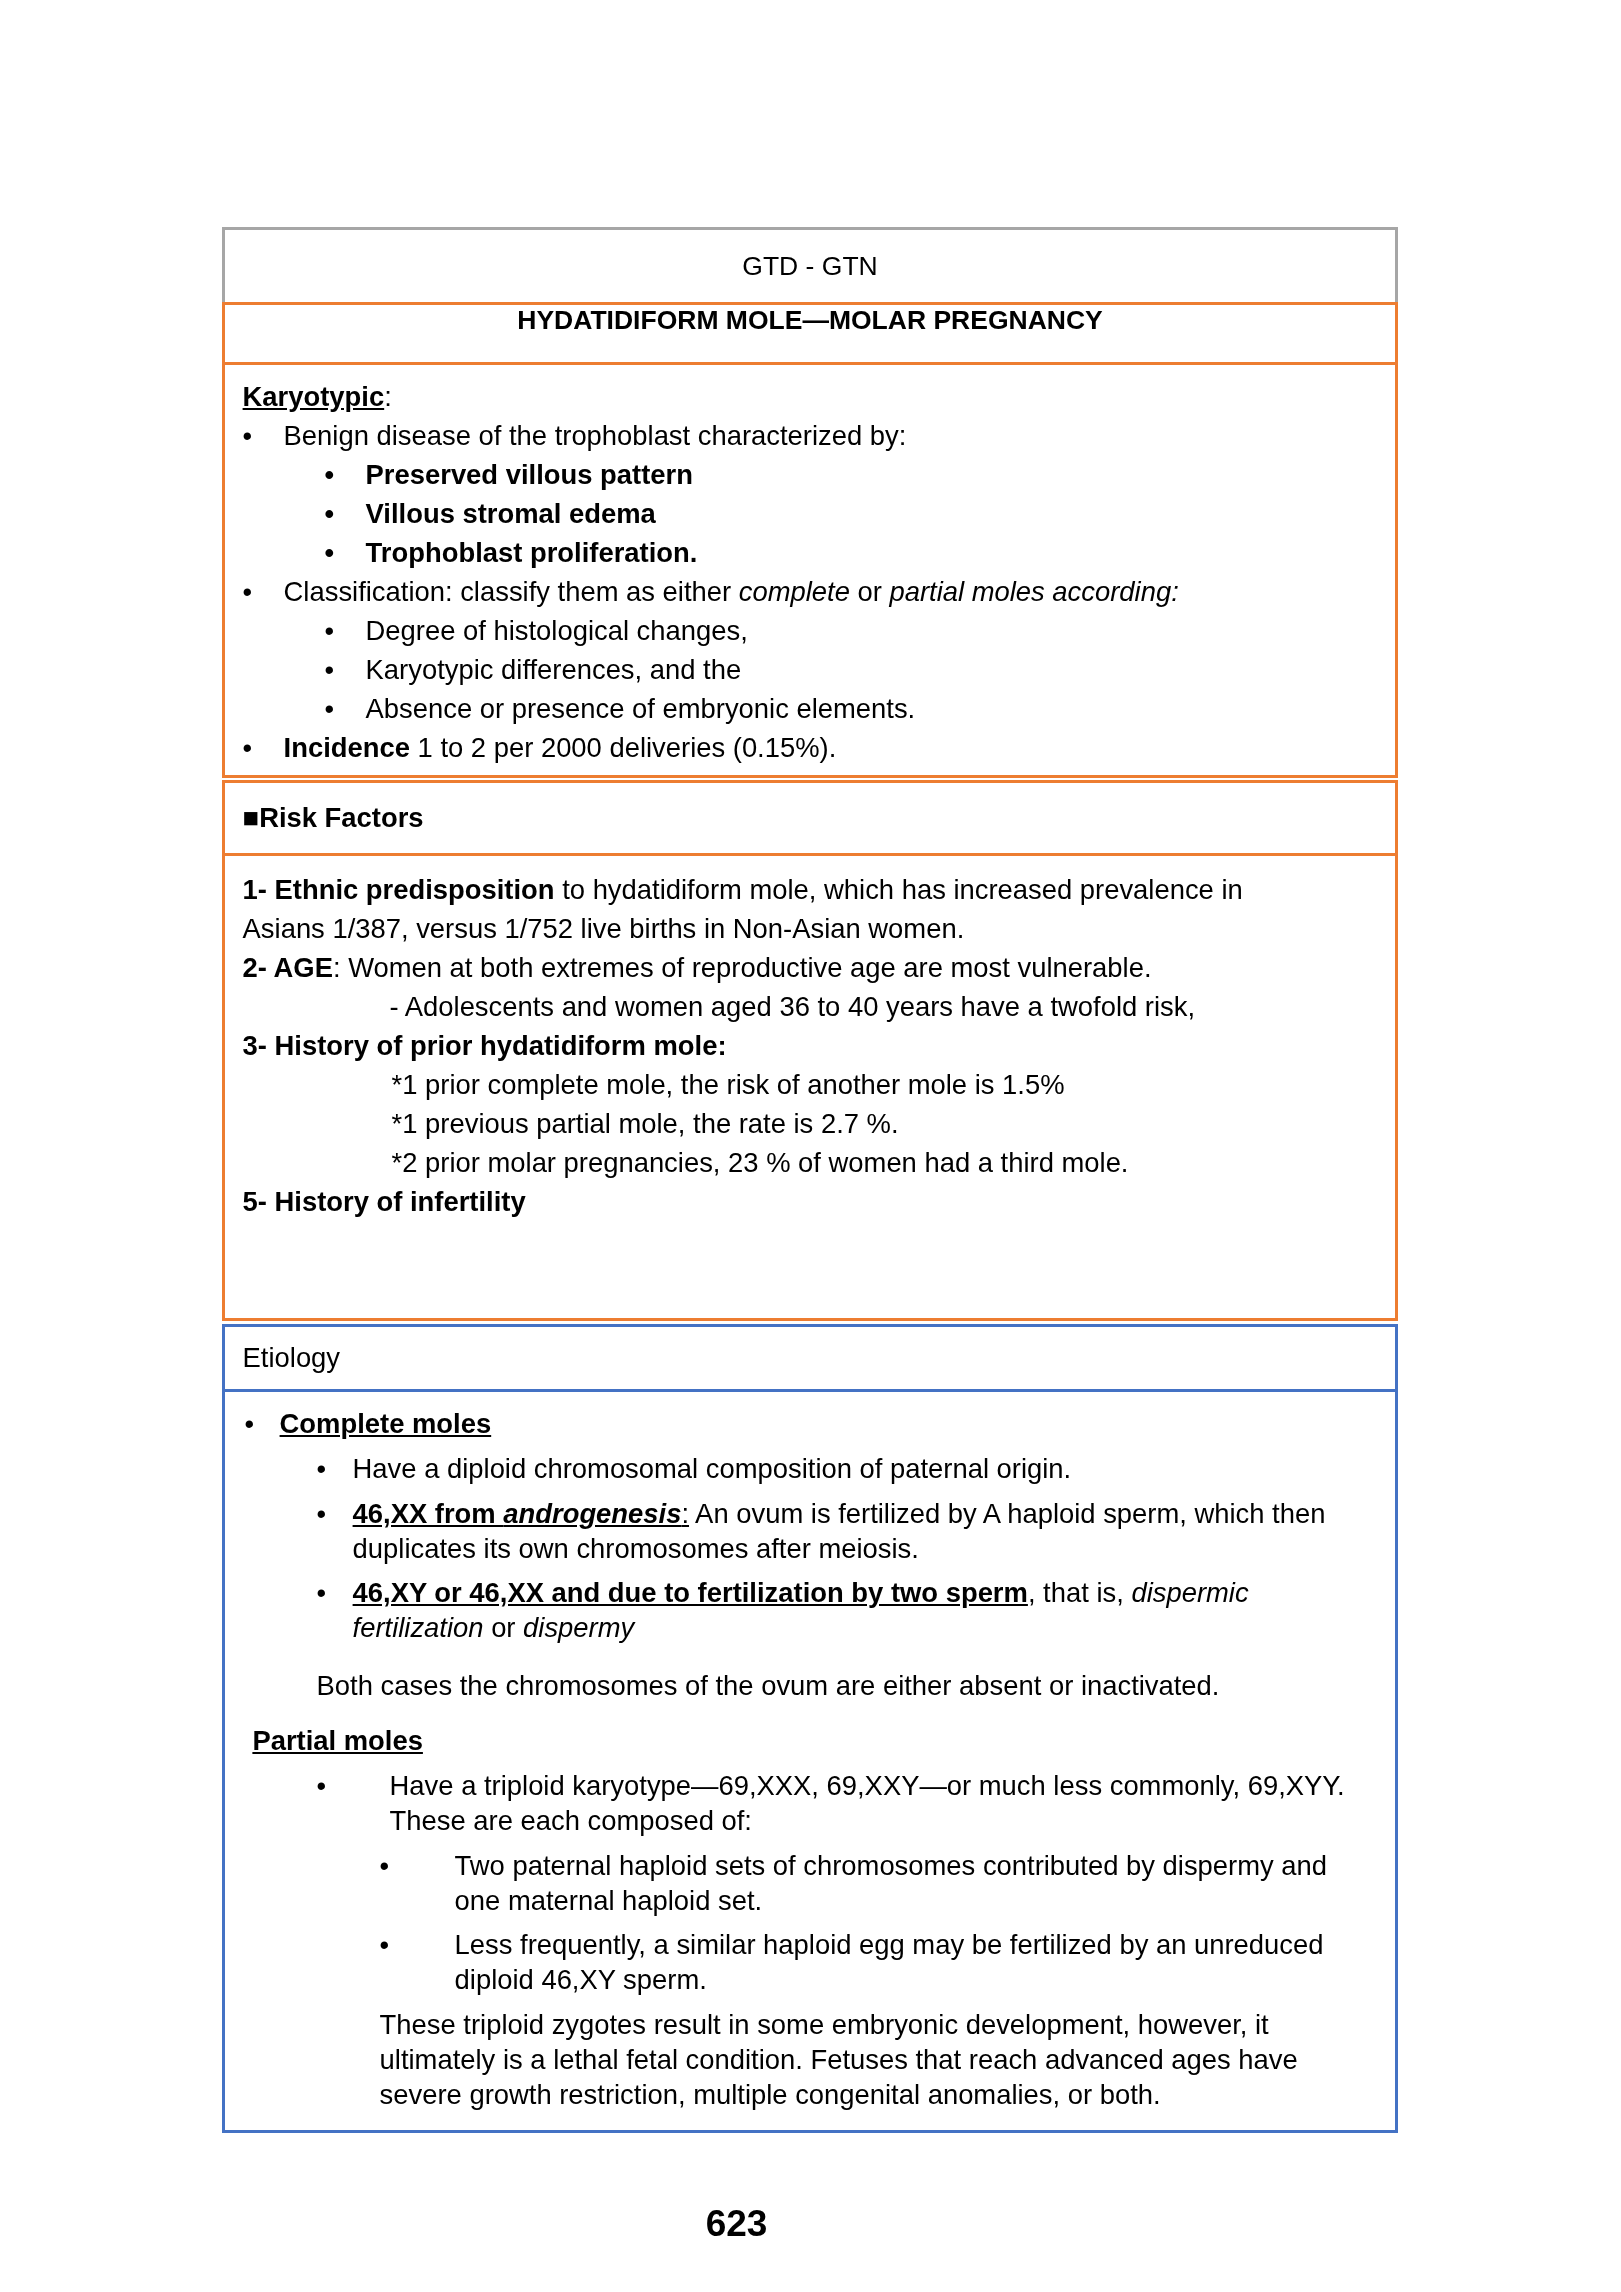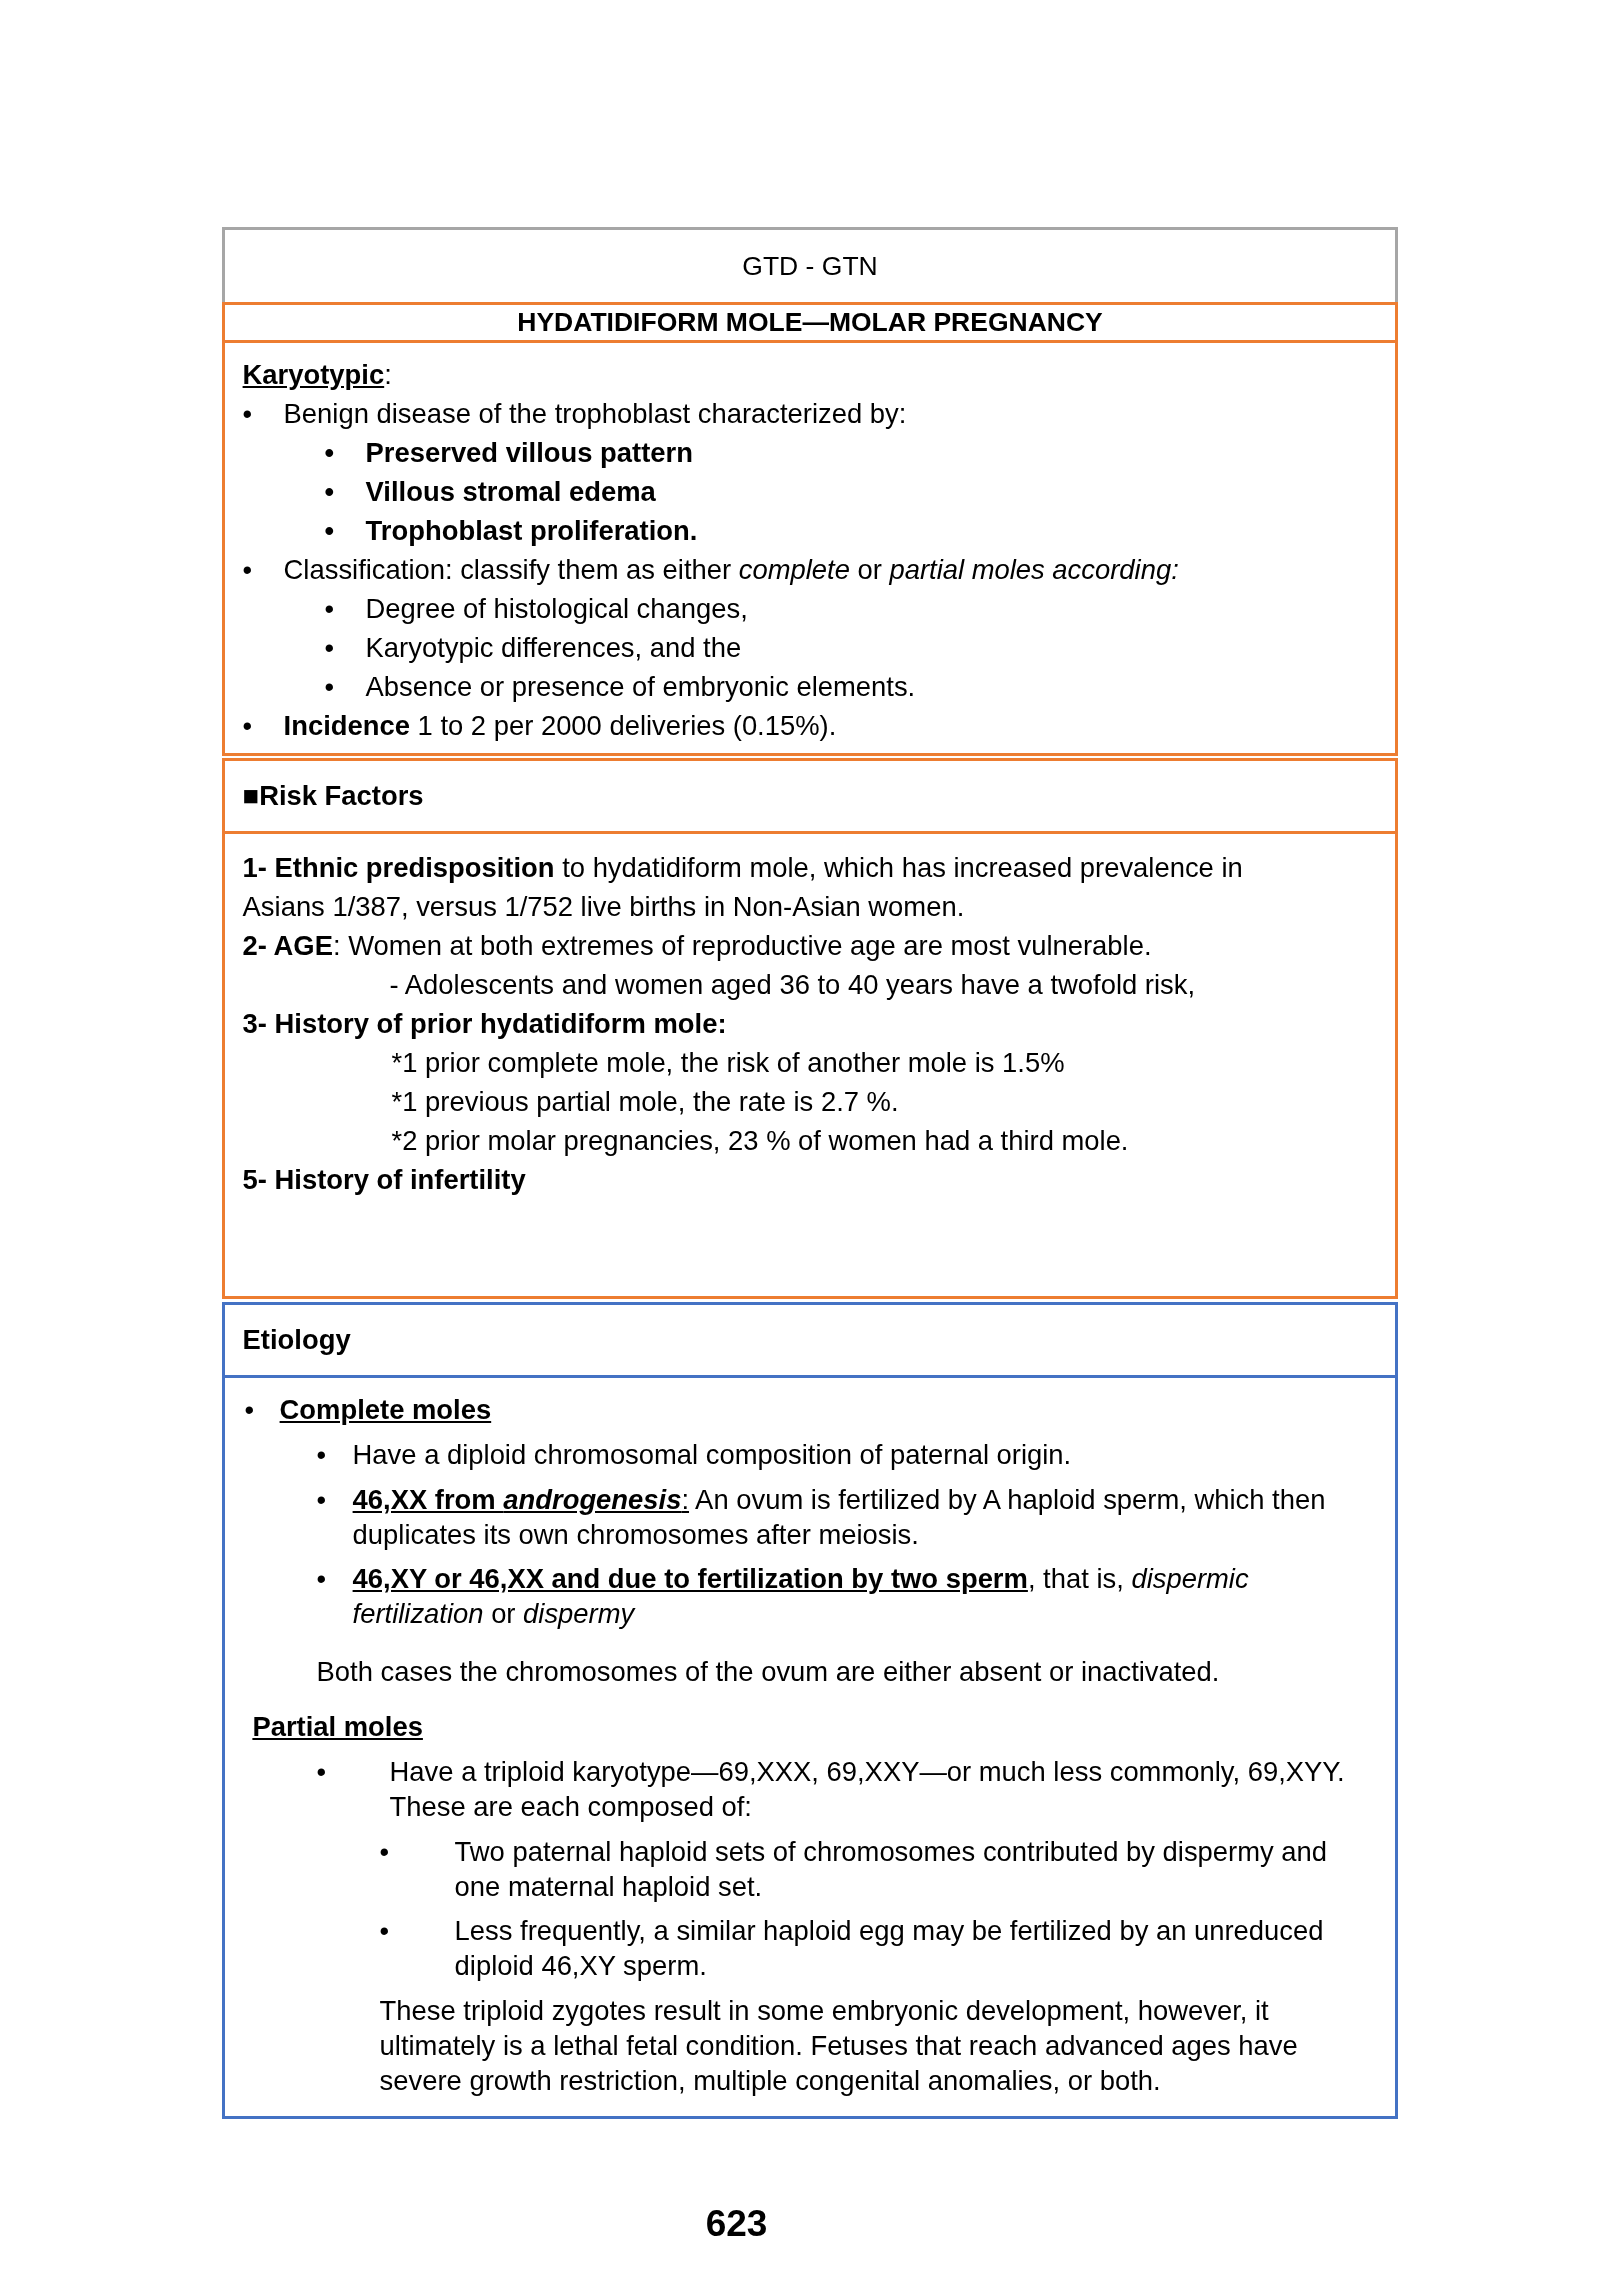--- a/index.html
+++ b/index.html
@@ -9,25 +9,25 @@
       color: #000;
       overflow: hidden;
     }
     .page { position: absolute; left: 222px; top: 227px; width: 1176px; }
     .box { box-sizing: border-box; position: relative; }
     .gray { border: 3.9px solid #a6a6a6; }
     .orange { border: 3.9px solid #ed7d31; }
     .blue { border: 3.9px solid #4472c4; }
 
     .hdr-gtd { height: 75px; display: flex; align-items: center; justify-content: center; font-size: 26.5px; border-bottom: none; }
-    .hdr-title { height: 41px; display: flex; align-items: center; justify-content: center; font-size: 26.5px; font-weight: bold; }
+    .hdr-title { height: 63px; display: flex; justify-content: center; font-size: 26.5px; font-weight: bold; }
     .def-box { border-top: none; padding: 11.8px 17.6px 7.8px 17.6px; font-size: 27.4px; line-height: 39px; }
     .rf-head { margin-top: 2.9px; height: 76px; display: flex; align-items: center; padding-left: 17.6px; font-size: 27.4px; font-weight: bold; }
     .rf-body { border-top: none; padding: 13.7px 17.6px 13.7px 17.6px; font-size: 27.4px; line-height: 39px; height: 465px; }
-    .et-head { margin-top: 2.9px; height: 76px; display: flex; align-items: center; padding-left: 17.6px; font-size: 27.4px; font-weight: bold; }
+    .et-head { margin-top: 2.9px; height: 68px; display: flex; align-items: center; padding-left: 17.6px; font-size: 27.4px; }
     .et-body { border-top: none; padding: 7.8px 17.6px 9.8px 17.6px; font-size: 27.4px; line-height: 35px; height: 741px; }
 
     .u { text-decoration: underline; }
     .b { font-weight: bold; }
     .i { font-style: italic; }
 
     .li { position: relative; }
     .l1 { padding-left: 41px; }
     .l2 { padding-left: 123px; }
     .bullet { position: absolute; top: 0; }

